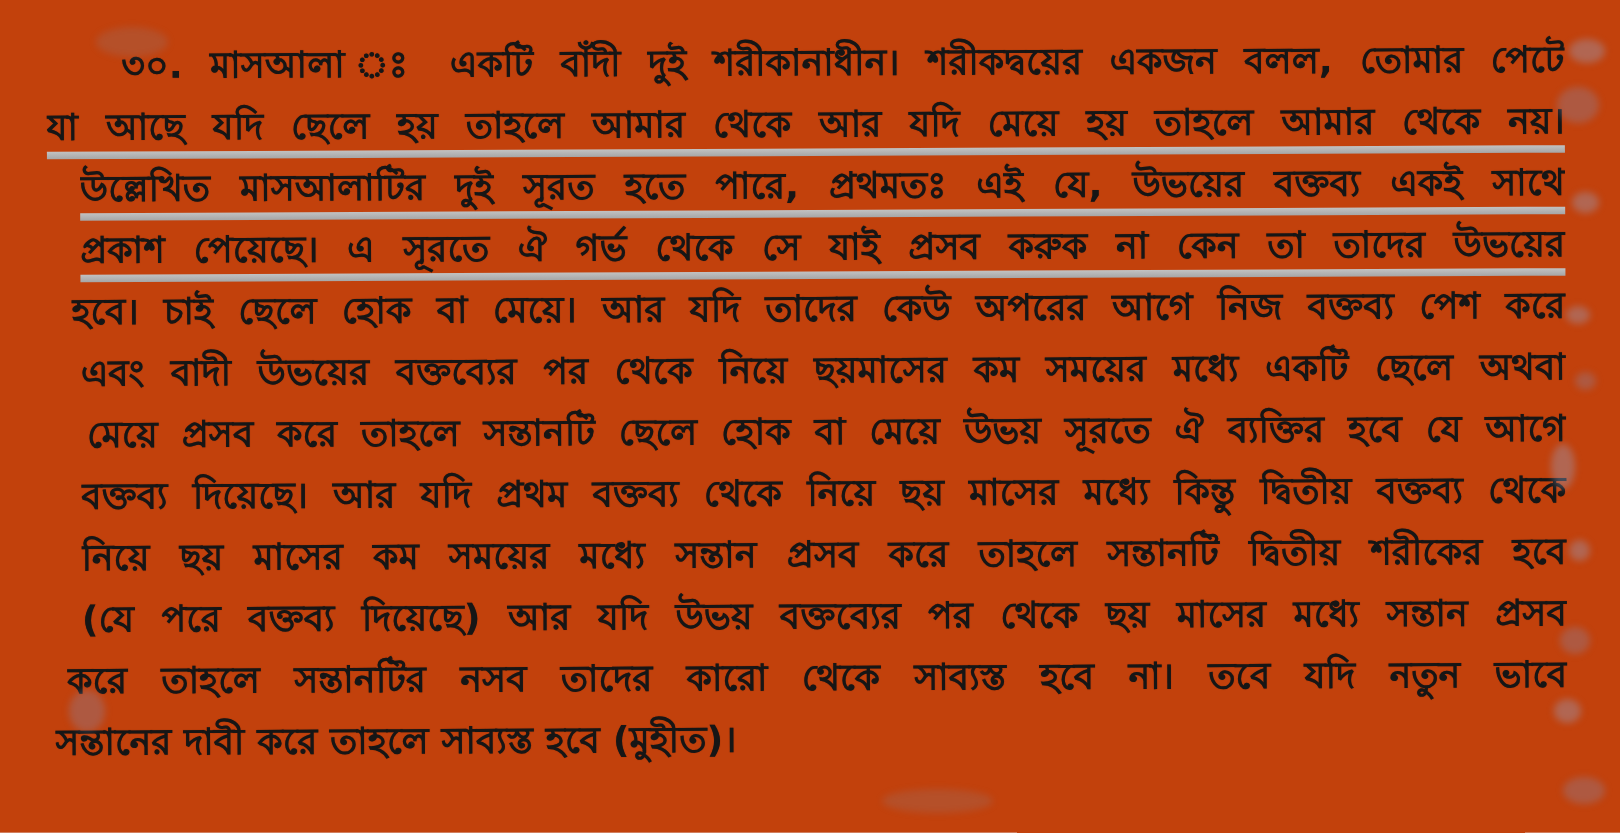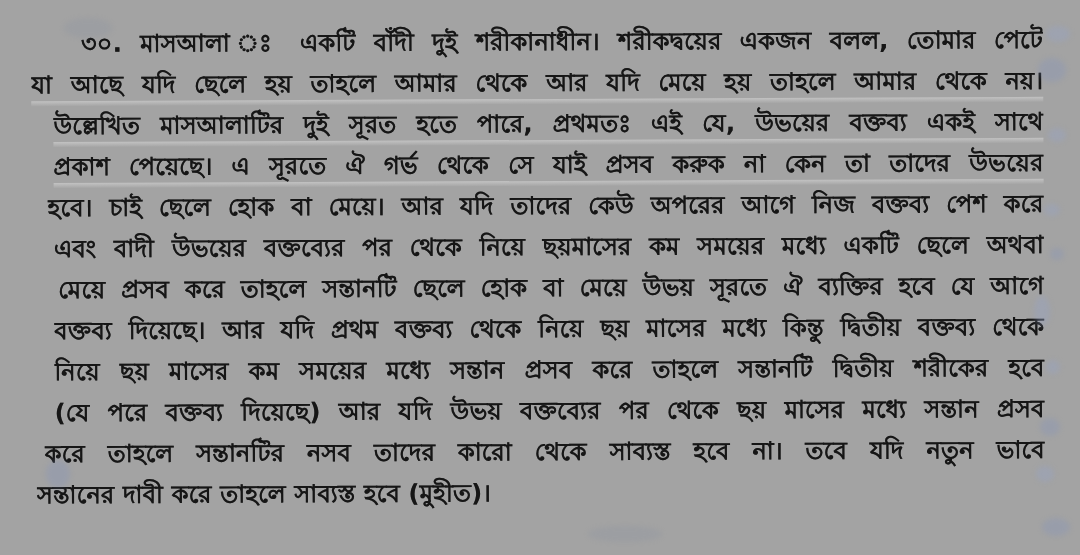--- a/index.html
+++ b/index.html
@@ -4,21 +4,21 @@
 <style>
   html, body { margin: 0; padding: 0; }
   body {
     width: 1080px; height: 555px;
     background: #e9e9e9;
     font-family: "DejaVu Sans", "Liberation Sans", sans-serif;
   }
   .page {
     position: relative;
     width: 1080px; height: 555px;
-    background: #a3a3a3;
+    background: #c2410c;
     overflow: hidden;
   }
   .text-block {
     position: absolute;
     left: 32px; right: 36px; top: 22px;
     transform: rotate(-0.25deg);
     color: #161616;
     font-size: 24px;
     font-weight: 600;
     letter-spacing: 0.2px;

